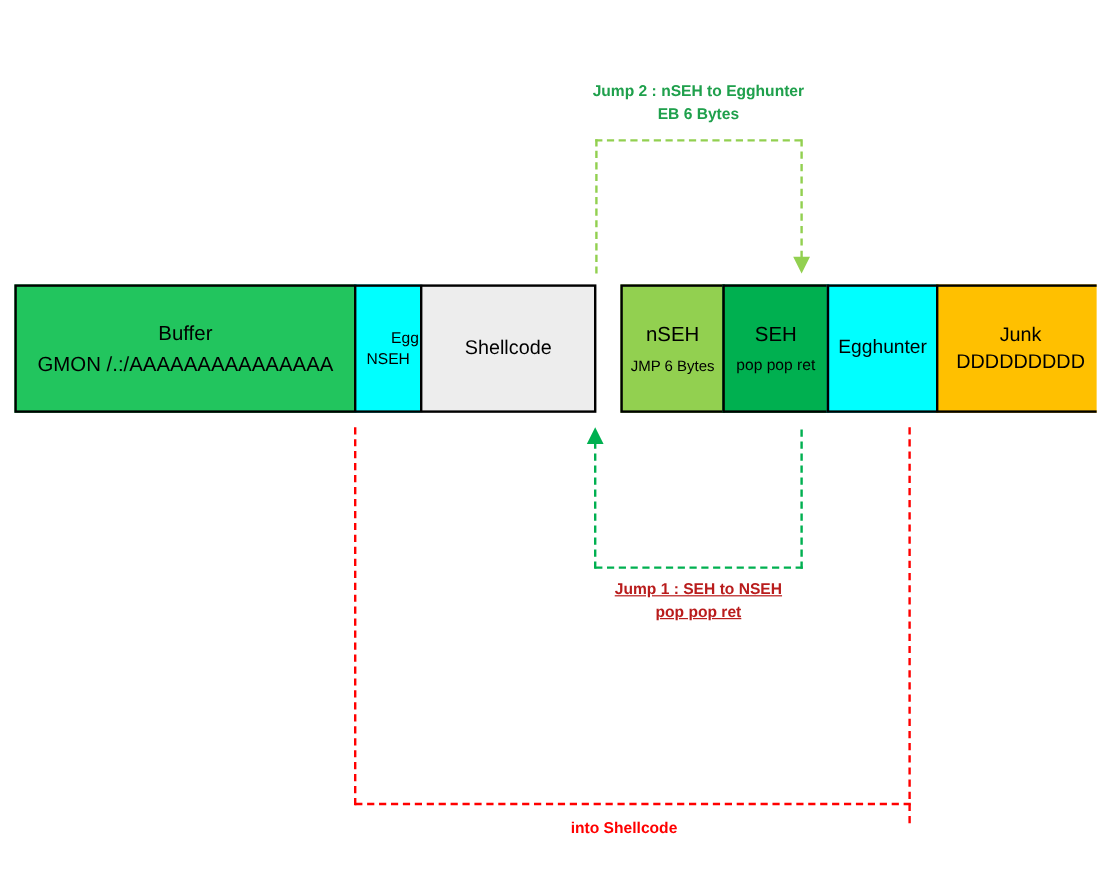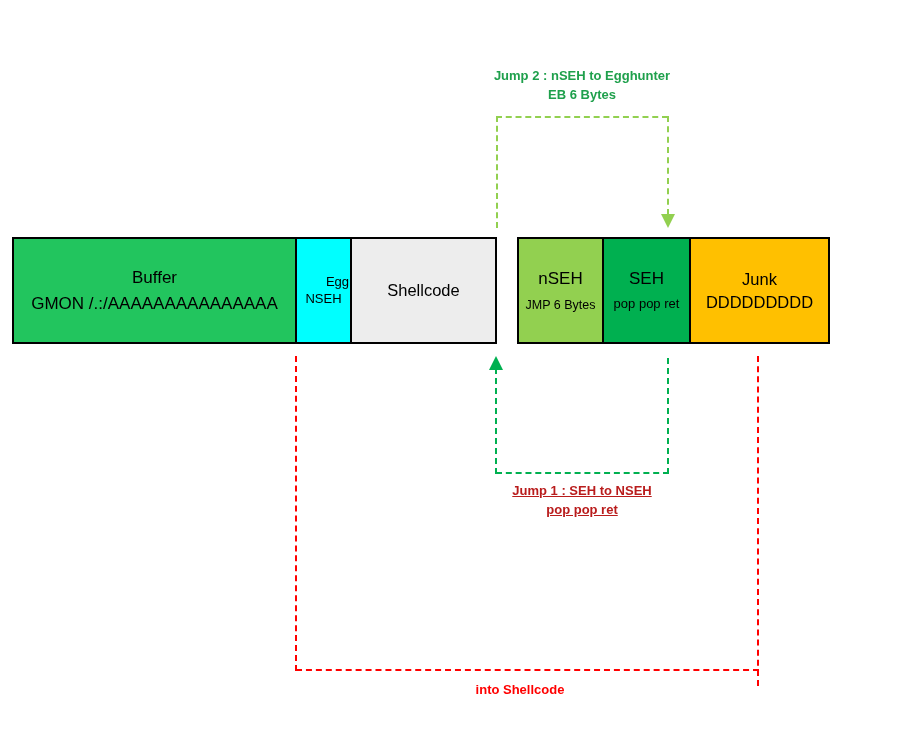--- a/index.html
+++ b/index.html
@@ -91,20 +91,23 @@
       <div class="lbl">Shellcode</div>
     </div>
     <div class="seg seg-nseh" style="background-color: rgb(146, 208, 80); margin-left: 20px;">
       <div class="lbl">nSEH</div>
       <div class="sub">JMP 6 Bytes</div>
     </div>
     <div class="seg seg-seh" style="background-color: rgb(0, 176, 80);">
       <div class="lbl">SEH</div>
       <div class="sub">pop pop ret</div>
     </div>
+    <div class="seg seg-egghunter" style="background-color: rgb(0, 255, 255);">
+      <div class="lbl">Egghunter</div>
+    </div>
     <div class="seg seg-junk" style="background-color: rgb(255, 192, 0);">
       <div class="lbl">Junk</div>
       <div class="sub">DDDDDDDDD</div>
     </div>
   </div>
 
   <div class="arrow-up" style="border-bottom-color: rgb(0, 176, 80);"></div>
   <div class="vline j1-left" style="border-left-color: rgb(0, 176, 80);"></div>
   <div class="vline j1-right" style="border-left-color: rgb(0, 176, 80);"></div>
   <div class="hline j1-bottom" style="border-top-color: rgb(0, 176, 80);"></div>

